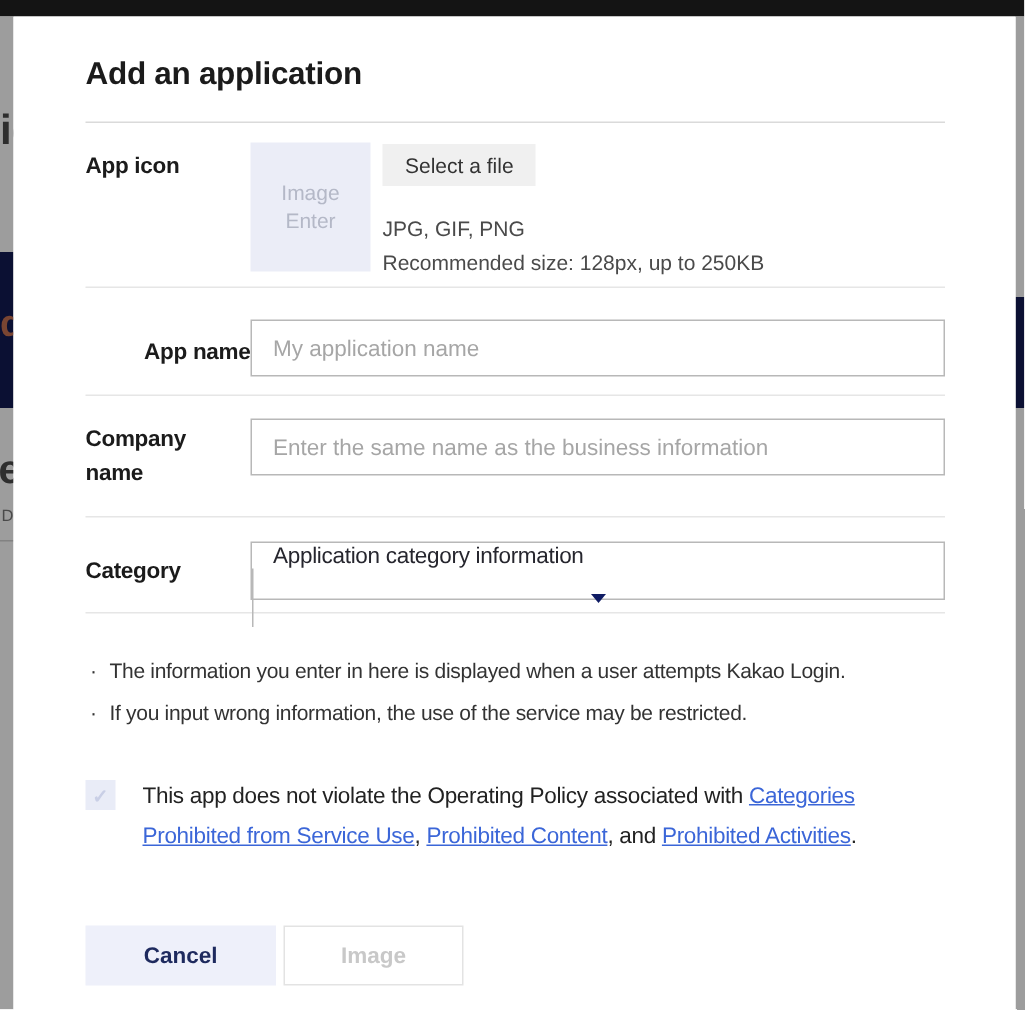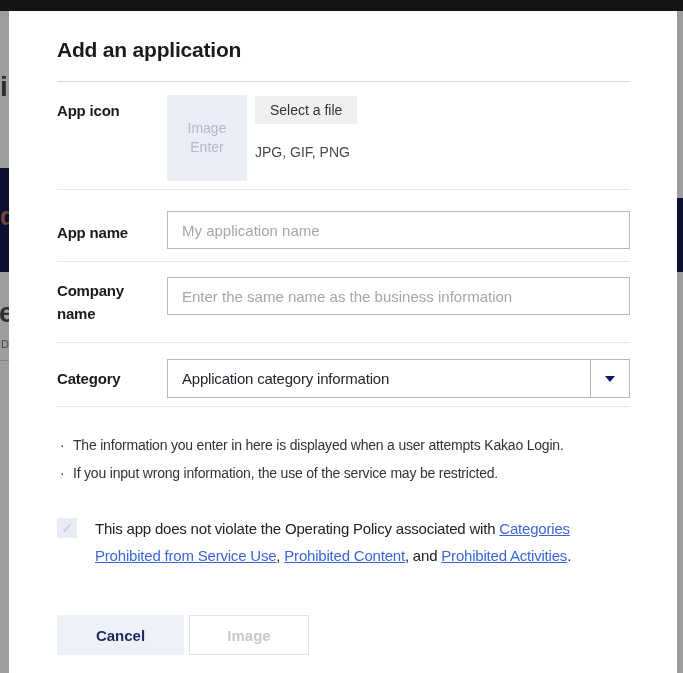--- a/index.html
+++ b/index.html
@@ -87,40 +87,41 @@
     height: 28px; padding: 0 15px;
     font-family: "Liberation Sans", sans-serif;
     font-size: 14px; color: #333333;
     cursor: pointer;
   }
   .formats   { margin-top: 20px; font-size: 14px; color: #4a4a4a; }
   .recommend { margin-top: 7px;  font-size: 14px; color: #4a4a4a; }
 
   
   .row-appname { padding: 21px 0 12px; }
-  .row-appname .row-label { padding-top: 10px; }
+  .row-appname .row-label { padding-top: 10px; text-align: right; }
   .row-company { padding: 15px 0 17px; }
   .row-company .row-label { padding-top: 2px; padding-right: 20px; }
   .text-input {
     width: 100%; height: 38px;
     border: 1px solid #b8b8b8; background: #ffffff;
     padding: 0 14px;
     font-family: "Liberation Sans", sans-serif;
     font-size: 15px; color: #222222;
     outline: none;
   }
   .text-input::placeholder { color: #a6a6a6; opacity: 1; }
 
   
   .row-category { padding: 16px 0 8px; }
   .row-category .row-label { padding-top: 8px; }
   .select-box {
     display: flex; align-items: stretch;
     height: 39px; border: 1px solid #b8b8b8; background: #ffffff;
     cursor: pointer;
+    flex-direction: column;
   }
   .select-value {
     flex: 1; display: flex; align-items: center;
     padding-left: 14px;
     font-size: 15px; color: #26262e; letter-spacing: -0.2px;
   }
   .select-arrow-cell {
     flex: 0 0 39px;
     border-left: 1px solid #b8b8b8;
     display: flex; align-items: center; justify-content: center;
@@ -201,20 +202,21 @@
     <div class="form-row row-icon">
       <div class="row-label">App icon</div>
       <div class="row-field icon-field">
         <div class="upload-box">
           <span>Image</span>
           <span>Enter</span>
         </div>
         <div class="icon-meta">
           <button class="select-file">Select a file</button>
           <div class="formats">JPG, GIF, PNG</div>
+          <div class="recommend">Recommended size: 128px, up to 250KB</div>
         </div>
       </div>
     </div>
 
     <div class="form-row row-appname">
       <div class="row-label">App name</div>
       <div class="row-field">
         <input type="text" class="text-input" placeholder="My application name" style="">
       </div>
     </div>

